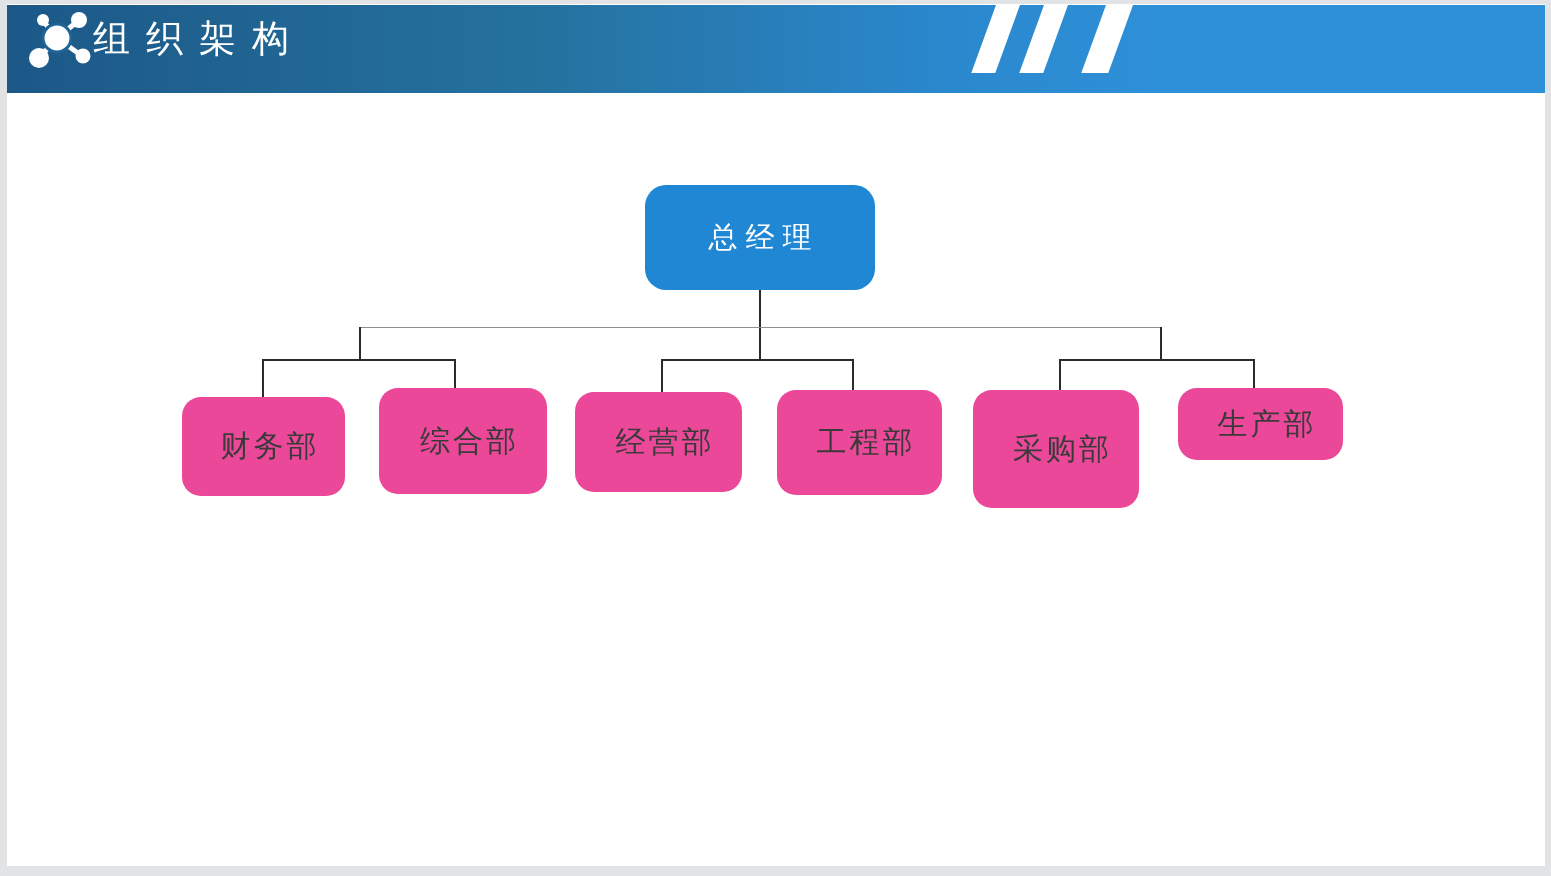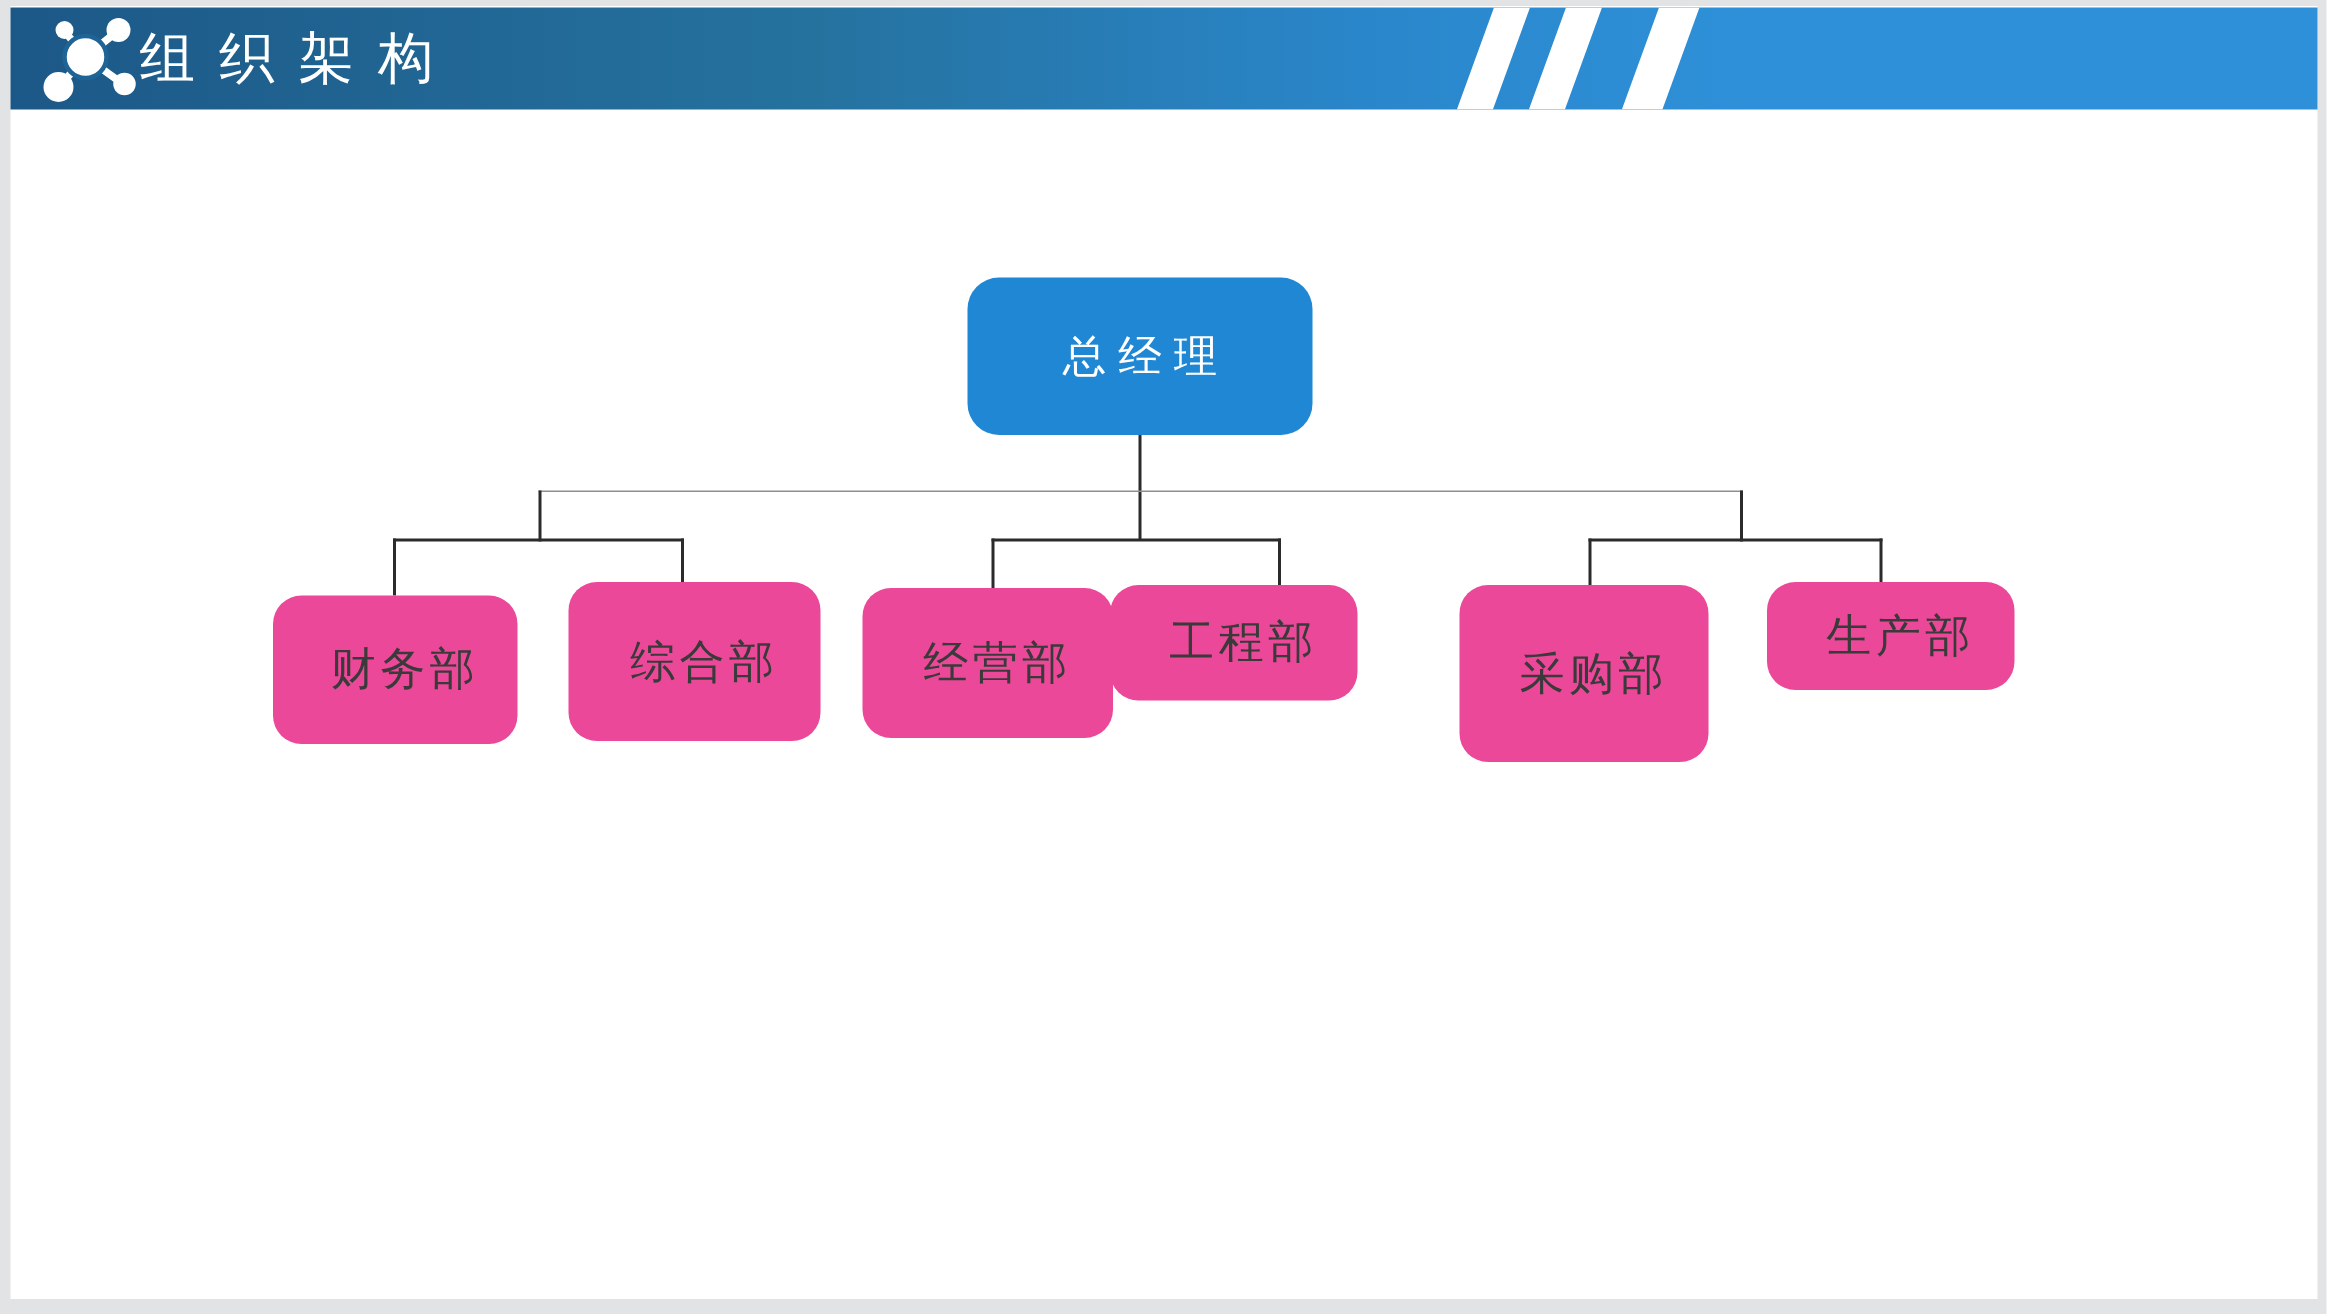--- a/index.html
+++ b/index.html
@@ -13,21 +13,21 @@
   .slide {
     position: absolute;
     left: 7px; top: 4px;
     width: 1538px; height: 862px;
     background: #ffffff;
   }
   
   .titlebar {
     position: absolute;
     left: 0; top: 1px;
-    width: 100%; height: 68px;
+    width: 100%; height: 88px;
     background: linear-gradient(90deg, #1c5887 0%, #25729f 35%, #2a87cc 60%, #2e90d8 75%, #2e90d8 100%);
     overflow: hidden;
     padding-left: 48px;
   }
   .titlebar .icon-wrap {
     position: absolute;
     left: 14px; top: 5px;
     width: 70px; height: 60px;
   }
   .titlebar h1 {
@@ -70,21 +70,21 @@
     background: #ec4899;
     border-radius: 19px;
     color: #3a3a3a;
     font-size: 30px;
     letter-spacing: 3px;
     padding-left: 13px;
   }
   .d0 { left: 175px;  top: 393px; width: 163px; height: 99px;  }
   .d1 { left: 372px;  top: 384px; width: 168px; height: 106px; }
   .d2 { left: 568px;  top: 388px; width: 167px; height: 100px; }
-  .d3 { left: 733px;  top: 386px; width: 165px; height: 77px; }
+  .d3 { left: 770px;  top: 386px; width: 165px; height: 105px; }
   .d4 { left: 966px;  top: 386px; width: 166px; height: 118px; }
   .d5 { left: 1171px; top: 384px; width: 165px; height: 72px; }
   
   .line { position: absolute; background: #2b2b2b; }
   .line.thin { background: #8f8f8f; }
   .v-root   { left: 752px;  top: 286px; width: 2px; height: 70px; }
   .h-trunk  { left: 352px;  top: 323px; width: 803px; height: 1px; }
   .v-stub-l { left: 352px;  top: 323px; width: 2px; height: 34px; }
   .v-stub-r { left: 1153px; top: 323px; width: 2px; height: 34px; }
   .h-br1 { left: 255px;  top: 355px; width: 194px; height: 2px; }

